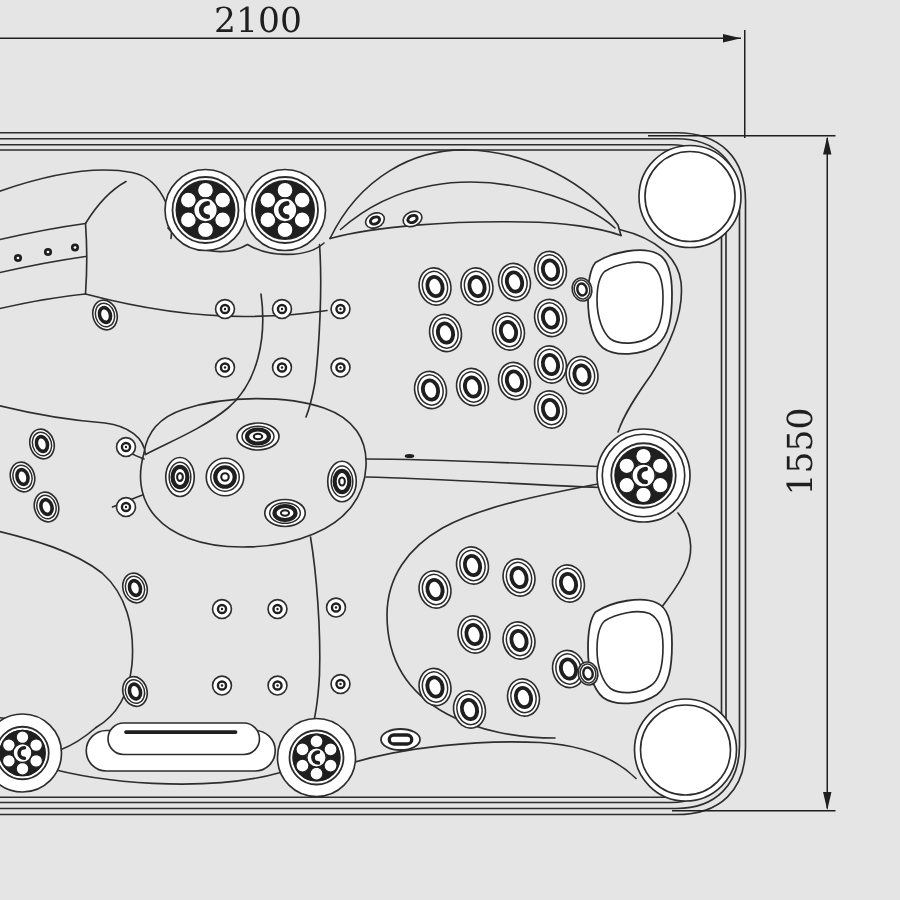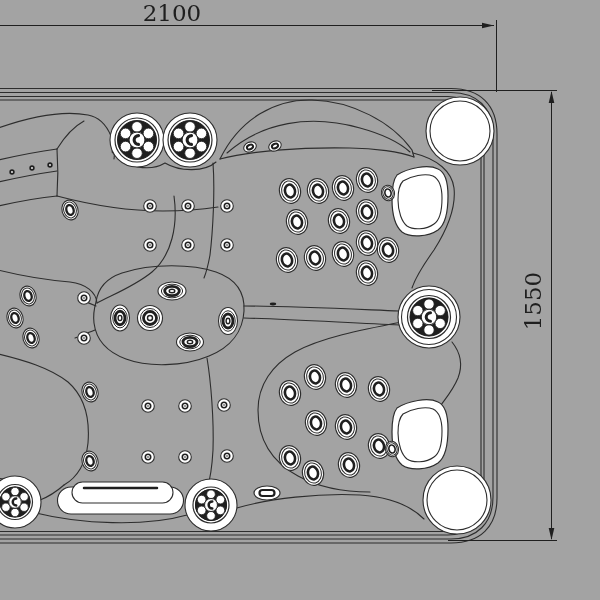--- a/index.html
+++ b/index.html
@@ -1,16 +1,16 @@
 <!DOCTYPE html>
 <html><head>
 <meta charset="utf-8">
 <style>
   html,body{margin:0;padding:0;background:#fff;}
-  #stage{width:600px;height:600px;position:relative;background:#a3a3a3;overflow:hidden;
+  #stage{width:600px;height:600px;position:relative;background:#e5e5e5;overflow:hidden;
          font-family:"DejaVu Serif", serif;}
   svg{display:block;}
   .ln{fill:none;stroke:#2d2d2d;stroke-width:1.1;stroke-linecap:round;stroke-linejoin:round;}
   .lnw{fill:#ffffff;stroke:#2d2d2d;stroke-width:1.1;stroke-linejoin:round;}
   .dim{stroke:#1f1f1f;stroke-width:1;fill:none;}
   .dimtxt{font-family:"DejaVu Serif", serif;font-size:23px;fill:#1f1f1f;}
 </style>
 </head>
 <body>
 

